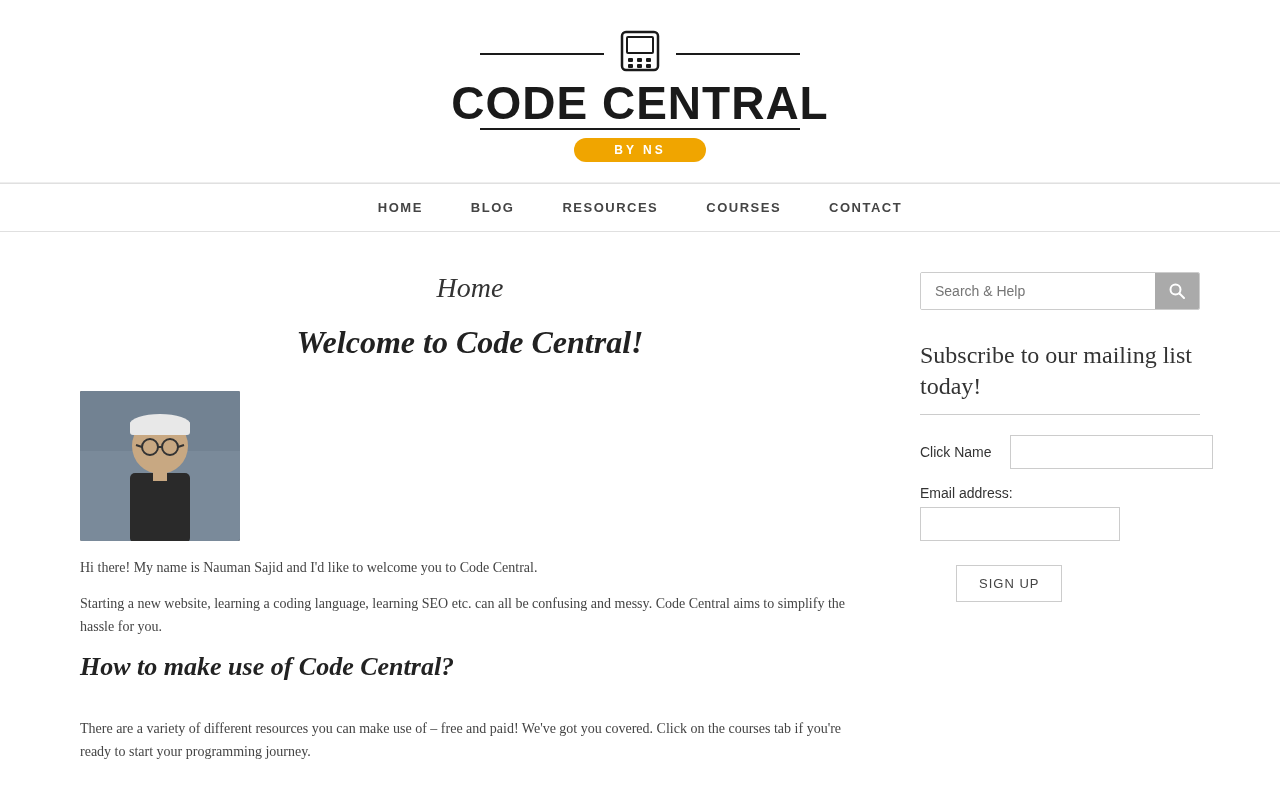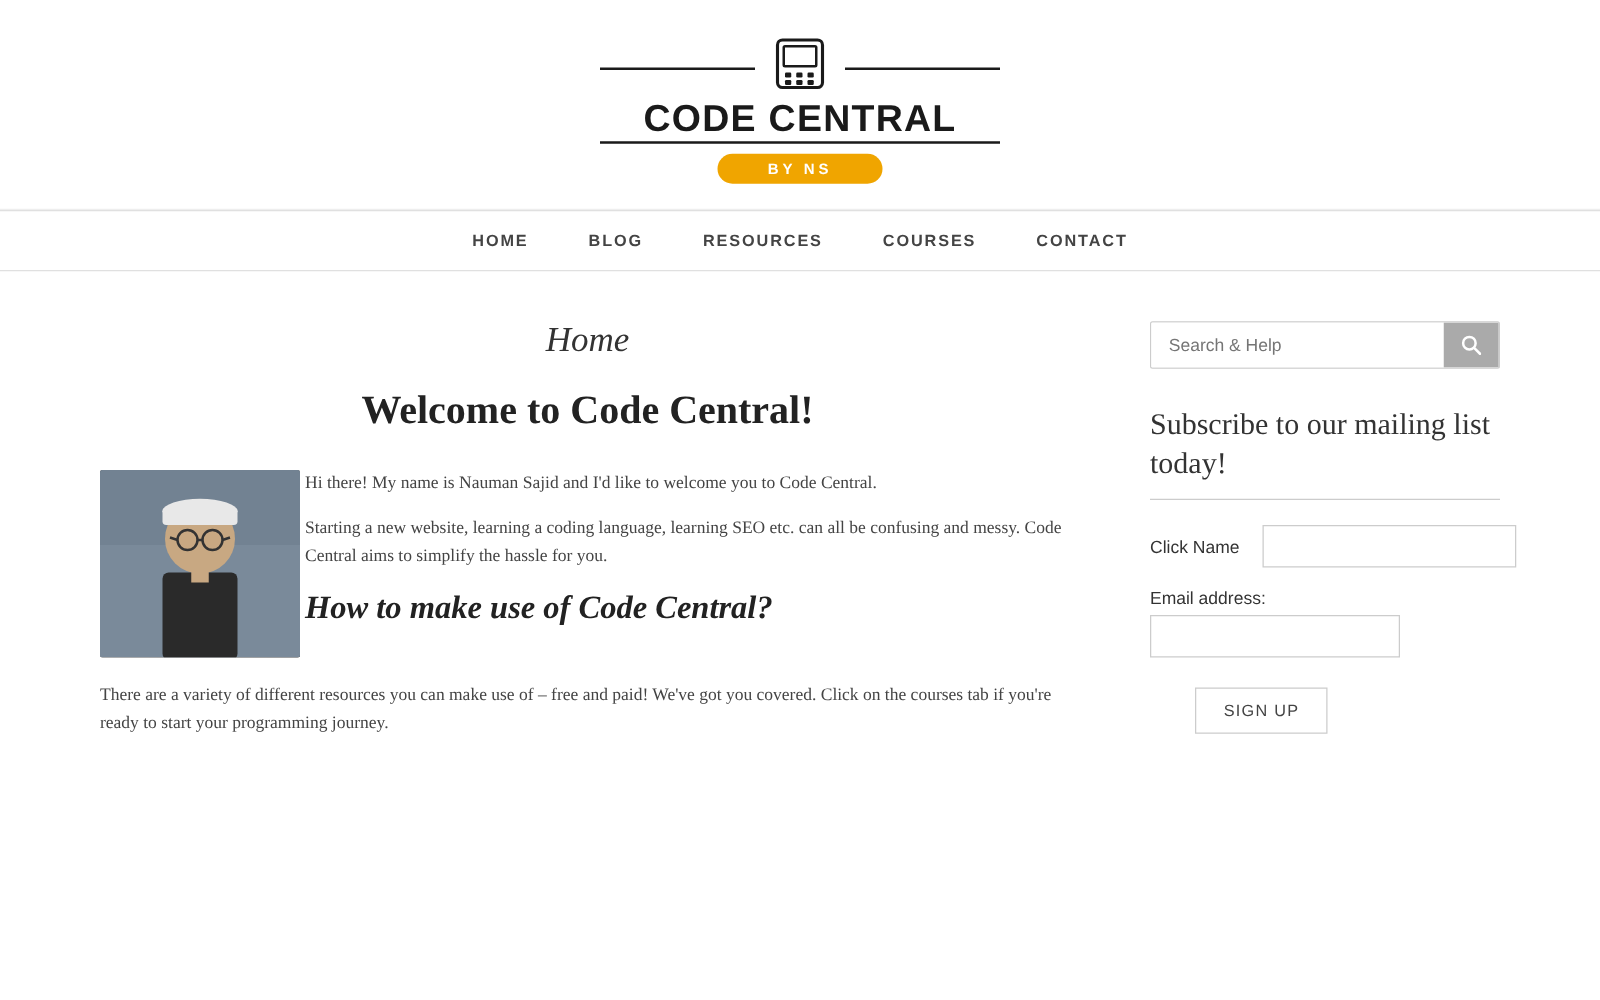--- a/index.html
+++ b/index.html
@@ -77,31 +77,33 @@
       font-style: italic;
       font-size: 28px;
       font-weight: normal;
       color: #333;
       margin-bottom: 20px;
       text-align: center;
     }
 
     .welcome-heading {
       font-family: Georgia, serif;
+      font-style: italic;
       font-size: 32px;
       font-weight: bold;
       color: #222;
       margin-bottom: 30px;
       text-align: center;
     }
 
     .intro-section {
       display: flex;
-      gap: 4px;
+      gap: 16px;
       margin-bottom: 20px;
+      flex-direction: column;
     }
 
     .author-image {
       width: 160px;
       height: 150px;
       flex-shrink: 0;
       background: #888;
       border-radius: 2px;
       overflow: hidden;
     }
@@ -276,21 +278,21 @@
       height: 2px;
       background: #1a1a1a;
     }
 
     .logo-device {
       margin: 0 10px;
     }
 
     .brand-name {
       font-family: 'Arial Black', Arial, sans-serif;
-      font-size: 30px;
+      font-size: 46px;
       font-weight: 900;
       color: #1a1a1a;
       letter-spacing: 1px;
       line-height: 1;
       margin: 2px 0;
     }
 
     .bottom-line {
       width: 320px;
       height: 2px;

